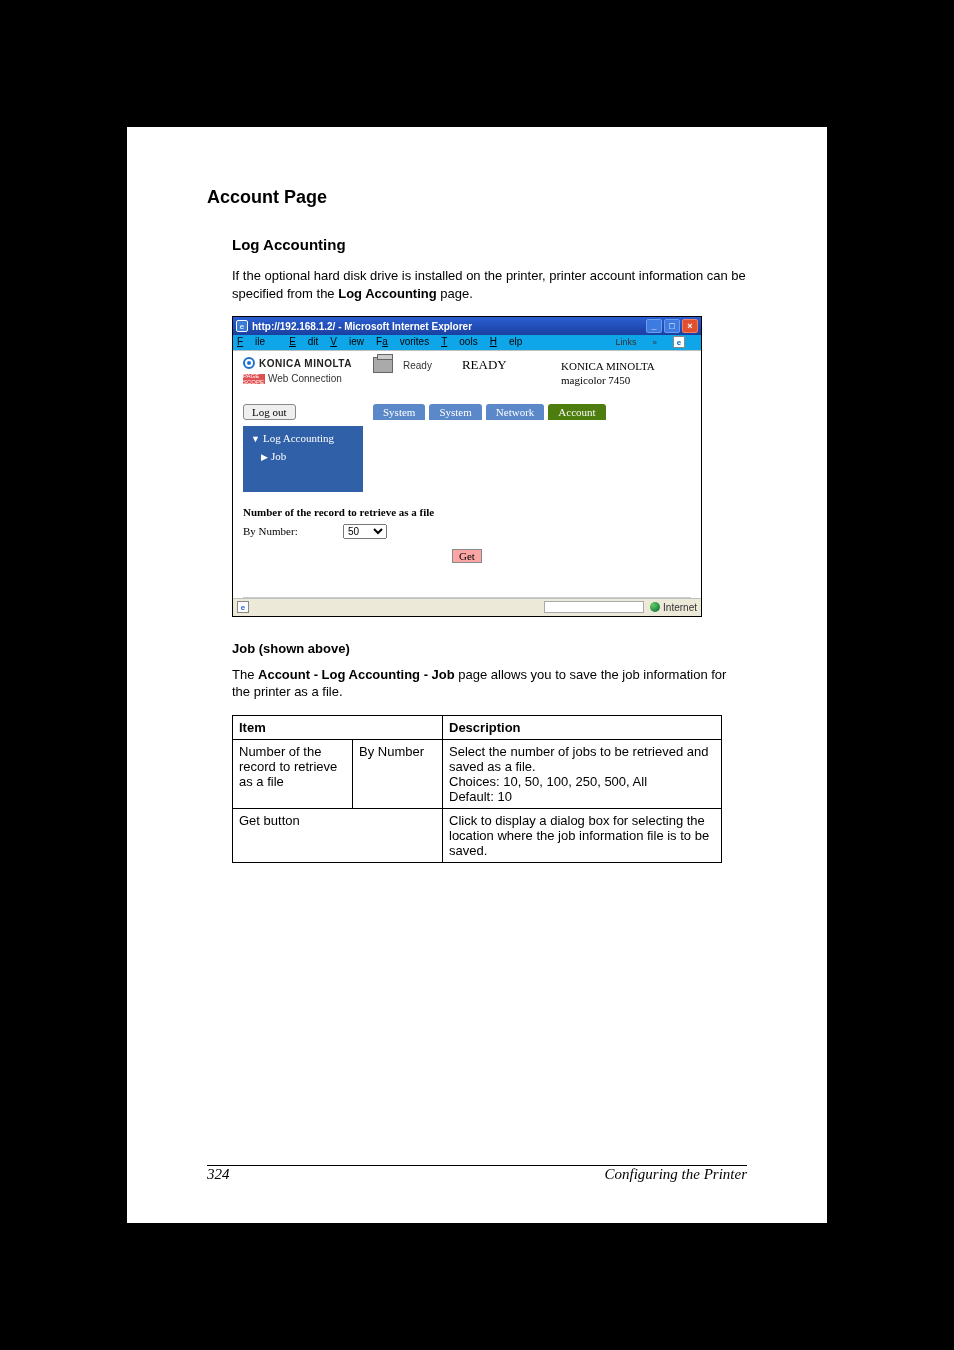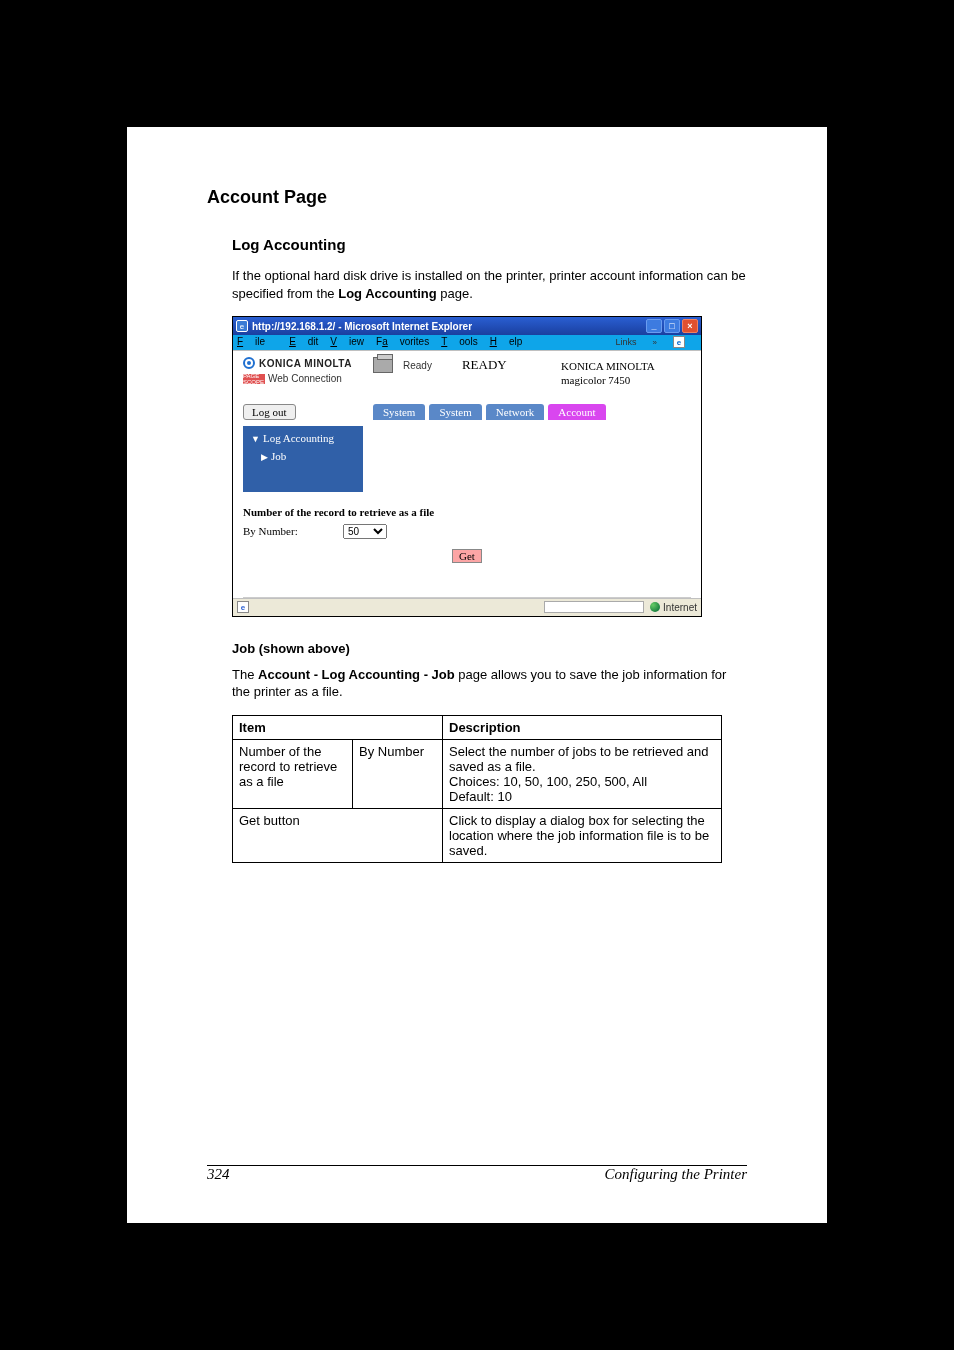--- a/index.html
+++ b/index.html
@@ -71,21 +71,21 @@
   .printer-icon { width: 20px; height: 16px; background: #aaa; border: 1px solid #666; position:relative; }
   .printer-icon:before { content:""; position:absolute; top:-4px; left:3px; width:14px; height:4px; background:#ccc; border:1px solid #666; }
   .status-small { font-size: 10px; color: #333; }
   .status-big { font-family: "Times New Roman", serif; font-size: 13px; color: #000; margin-left: 20px; }
   .model-col { width: 130px; font-family: "Times New Roman", serif; font-size: 11px; color: #000; line-height: 1.3; padding-top: 2px; }
   .below-header { display: flex; padding: 10px 10px 6px 10px; align-items: flex-start; }
   .logout-col { width: 130px; }
   .logout-btn { font-family: "Times New Roman", serif; font-size: 11px; padding: 1px 8px; background: #efefef; border: 1px solid #888; border-radius: 3px; }
   .tabs { display: flex; gap: 4px; padding-top: 0px; }
   .tab { font-family: "Times New Roman", serif; font-size: 11px; color: #fff; background: #5a88c8; padding: 2px 10px; border-radius: 3px 3px 0 0; cursor:pointer; }
-  .tab.sel { background: #d946ef; }
+  .tab.sel { background: #4d7c0f; }
   .two-col { display: flex; padding: 0 10px 30px 10px; gap: 10px; flex-direction: column; }
   .side { width: 120px; background: #3060a8; color: #fff; font-family: "Times New Roman", serif; font-size: 11px; padding: 6px 8px 30px 8px; }
   .side .hdr { font-weight: normal; margin-bottom: 6px; }
   .side .arrow { font-size: 9px; margin-right: 3px; }
   .side .item { padding-left: 10px; cursor:pointer; }
   .main { flex: 1; font-family: "Times New Roman", serif; font-size: 11px; color: #000; padding-top: 4px; }
   .main .lbl-title { font-weight: bold; font-size: 11px; margin-bottom: 6px; }
   .main .row { display: flex; align-items: center; margin-bottom: 10px; }
   .main .row-lbl { width: 100px; }
   .main select { font-size: 10px; width: 44px; }

